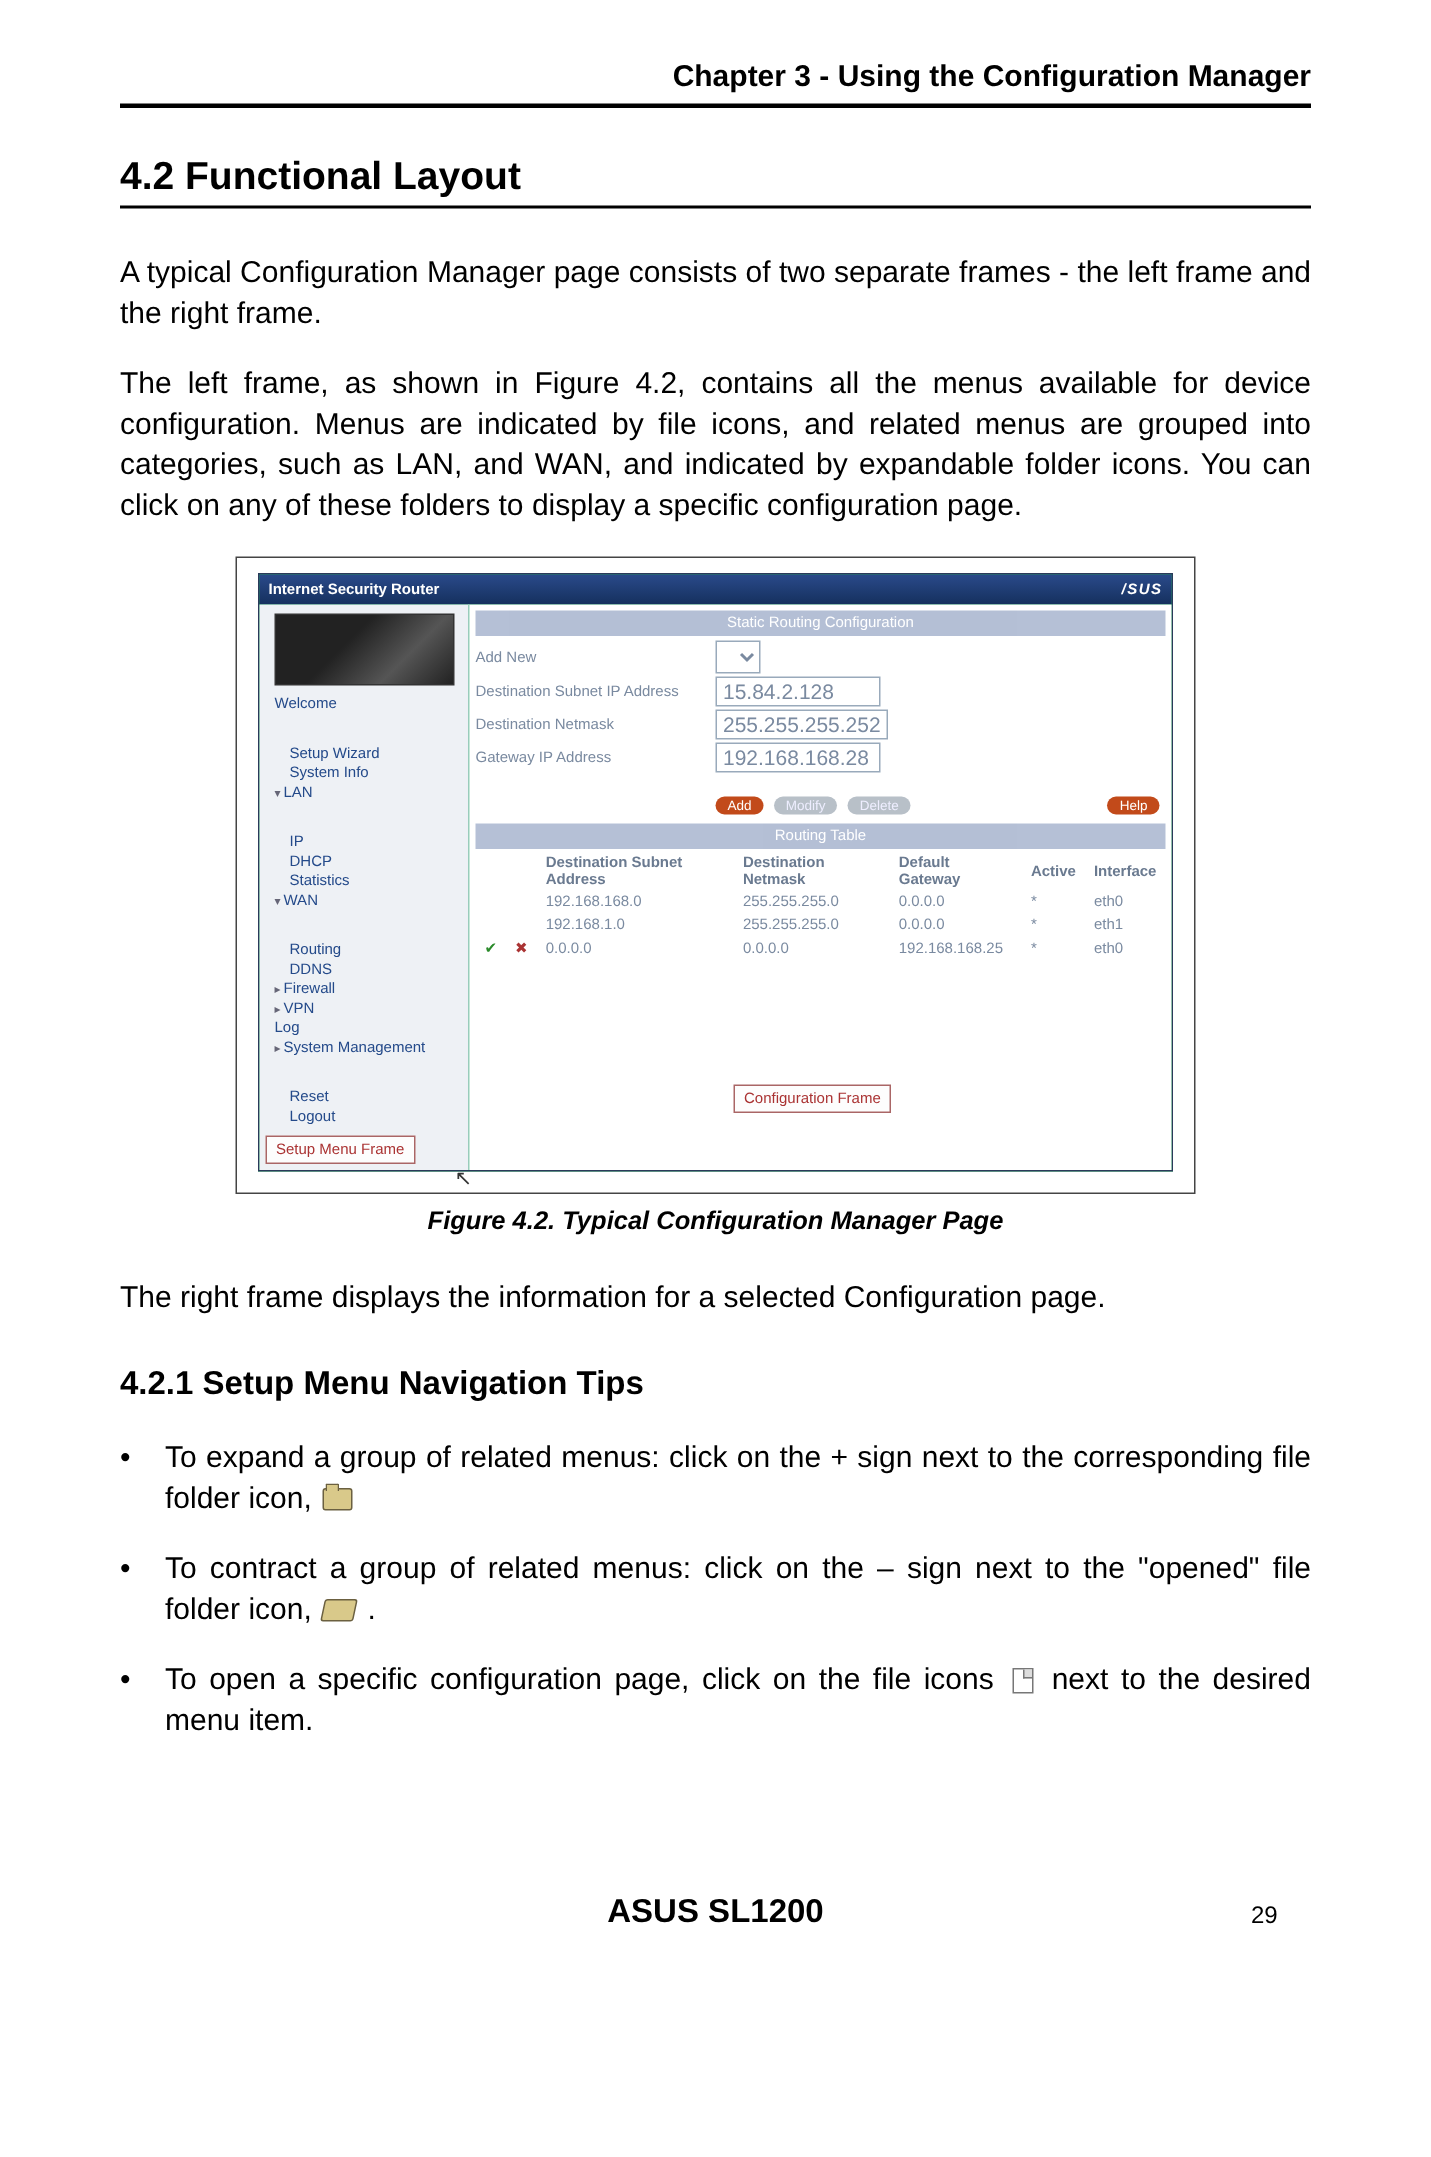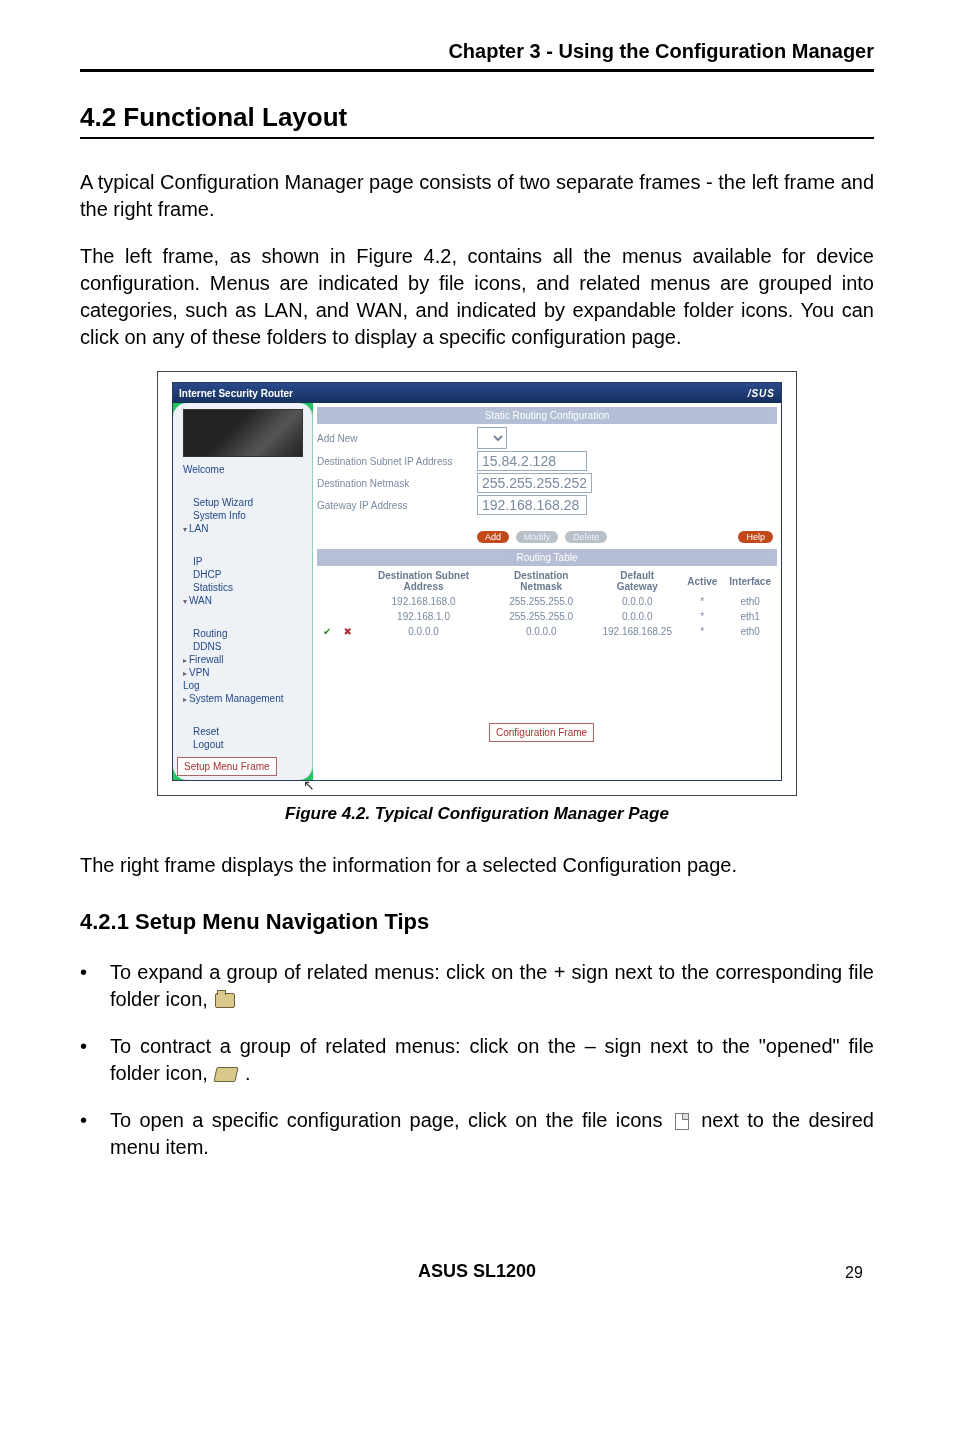--- a/index.html
+++ b/index.html
@@ -32,48 +32,48 @@
   .file-icon { display:inline-block; width:14px; height:17px; background:#fff; border:1px solid #777; position:relative; vertical-align:middle; margin:0 4px;}
   .file-icon::after { content:""; position:absolute; top:0; right:0; width:5px; height:5px; background:#ddd; border-left:1px solid #777; border-bottom:1px solid #777; }
 
   
   .figure-wrap { border: 1px solid #444; padding: 10px 14px 14px 14px; margin: 10px auto 8px auto; width: 640px; background: #fff; position:relative;}
   .app-window { border: 1px solid #2a3a5a; background: #22c55e; font-size: 10px; color: #333; }
   .app-titlebar { background: linear-gradient(to bottom, #2a4a8a, #15305e); height: 20px; display:flex; justify-content:space-between; align-items:center; padding:0 6px;}
   .app-titlebar span { color:#fff; font-weight:bold; font-size:10px;}
   .asus-logo { color:#fff; font-weight:bold; letter-spacing:1px; font-style:italic; font-size:11px;}
   .app-body { display:flex; min-height: 230px; }
-  .left-pane { width: 140px; background: #eef1f5; border-right: 1px solid #9cb; padding: 4px 4px; border-radius: 14px; }
+  .left-pane { width: 140px; background: #eef1f5; border-right: 1px solid #9cb; padding: 4px 4px; }
   .device-img { width: 120px; height: 48px; background: linear-gradient(135deg,#222 40%,#555 70%,#222); border:1px solid #333; margin: 2px auto 6px auto; }
   .nav-item { color:#244a8a; font-size:10px; padding:1px 2px 1px 6px; white-space:nowrap; }
   .nav-item.group::before { content:"▸"; font-size:8px; margin-right:2px; color:#667; }
   .nav-item.open::before { content:"▾"; font-size:8px; margin-right:2px; color:#667; }
   .nav-sub { padding-left: 10px; margin-top: 20px; }
   .setup-frame-label { border:1px solid #a66; color:#a33; padding:3px 6px; margin-top:6px; font-size:10px; display:inline-block; background:#fdfdfd;}
   .right-pane { flex:1; background:#fff; position:relative; padding:4px; }
   .banner { background:#2a4a8a; color:#fff; text-align:center; font-size:10px; padding:3px 0; margin-bottom:3px; opacity:0.35;}
   .form-row { display:flex; align-items:center; margin:2px 0;}
   .form-row .flabel { width:160px; color:#7a8aa0; font-size:10px; }
   .form-row .finput { border:1px solid #9ab; background:#fff; font-size:14px; padding:1px 4px; min-width:110px; color:#7a8aa0;}
   .btn-row { margin:16px 0 6px 160px; }
   .pill { display:inline-block; border-radius:9px; font-size:9px; padding:1px 8px; color:#fff; margin-right:4px;}
   .pill.add { background:#c24a1a;}
   .pill.mod { background:#b8c0c8; color:#eef;}
   .pill.del { background:#b8c0c8; color:#eef;}
   .pill.help { background:#c24a1a; float:right;}
   .banner2 { background:#2a4a8a; color:#fff; text-align:center; font-size:10px; padding:3px 0; margin:2px 0; opacity:0.35;}
   .rt-table { width:100%; font-size:10px; color:#7a8aa0; border-collapse:collapse; }
-  .rt-table th, .rt-table td { text-align:center; padding:2px 6px; }
+  .rt-table th, .rt-table td { text-align:left; padding:2px 6px; }
   .rt-table th { font-weight:bold; color:#6a7a90;}
   .config-frame-label { border:1px solid #a66; color:#a33; padding:3px 6px; margin-top:6px; font-size:10px; display:inline-block; background:#fdfdfd; position:absolute; bottom:38px; left:176px;}
   .cursor-arrow { position:absolute; bottom:2px; left:145px; font-size:14px; color:#333; }
   .figure-caption { text-align:center; font-style:italic; font-weight:bold; font-size:17px; margin: 8px 0 28px 0; }
   .footer { display:flex; justify-content:space-between; align-items:flex-end; margin-top:100px; }
-  .footer .prod { font-weight:bold; text-align:center; flex:1; font-size:18px;}
-  .footer .pg { font-size:16px; width:40px; text-align:center;}
+  .footer .prod { font-weight:bold; text-align:center; flex:1; font-size:22px;}
+  .footer .pg { font-size:16px; width:40px; text-align:left;}
   .footer .sp { width:40px; }
 </style>
 </head>
 <body>
 
 <div class="chapter-header">Chapter 3 - Using the Configuration Manager</div>
 <hr class="hr-thick">
 
 <h1 class="section-title">4.2 Functional Layout</h1>
 <hr class="hr-sub">

